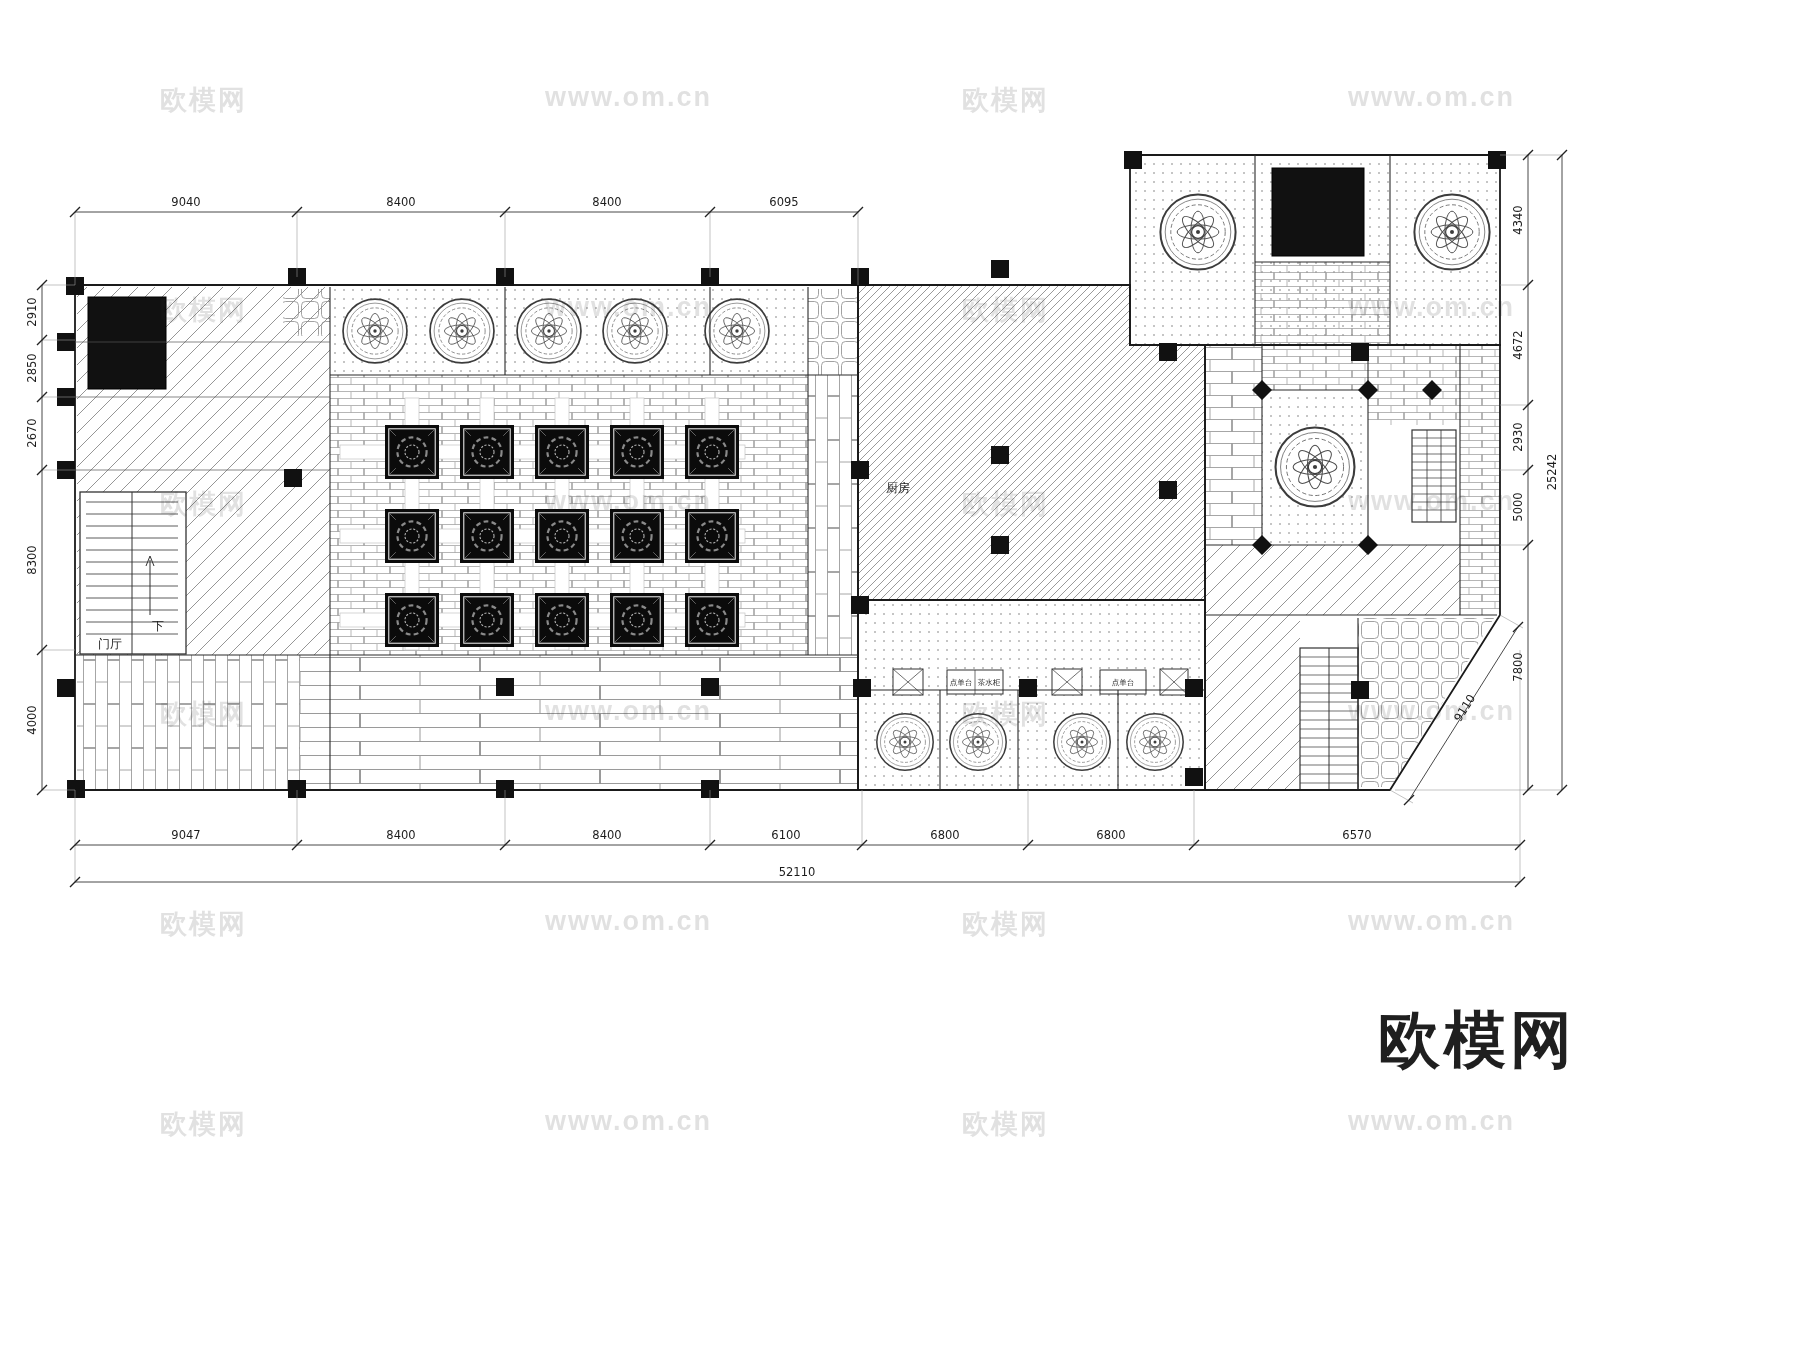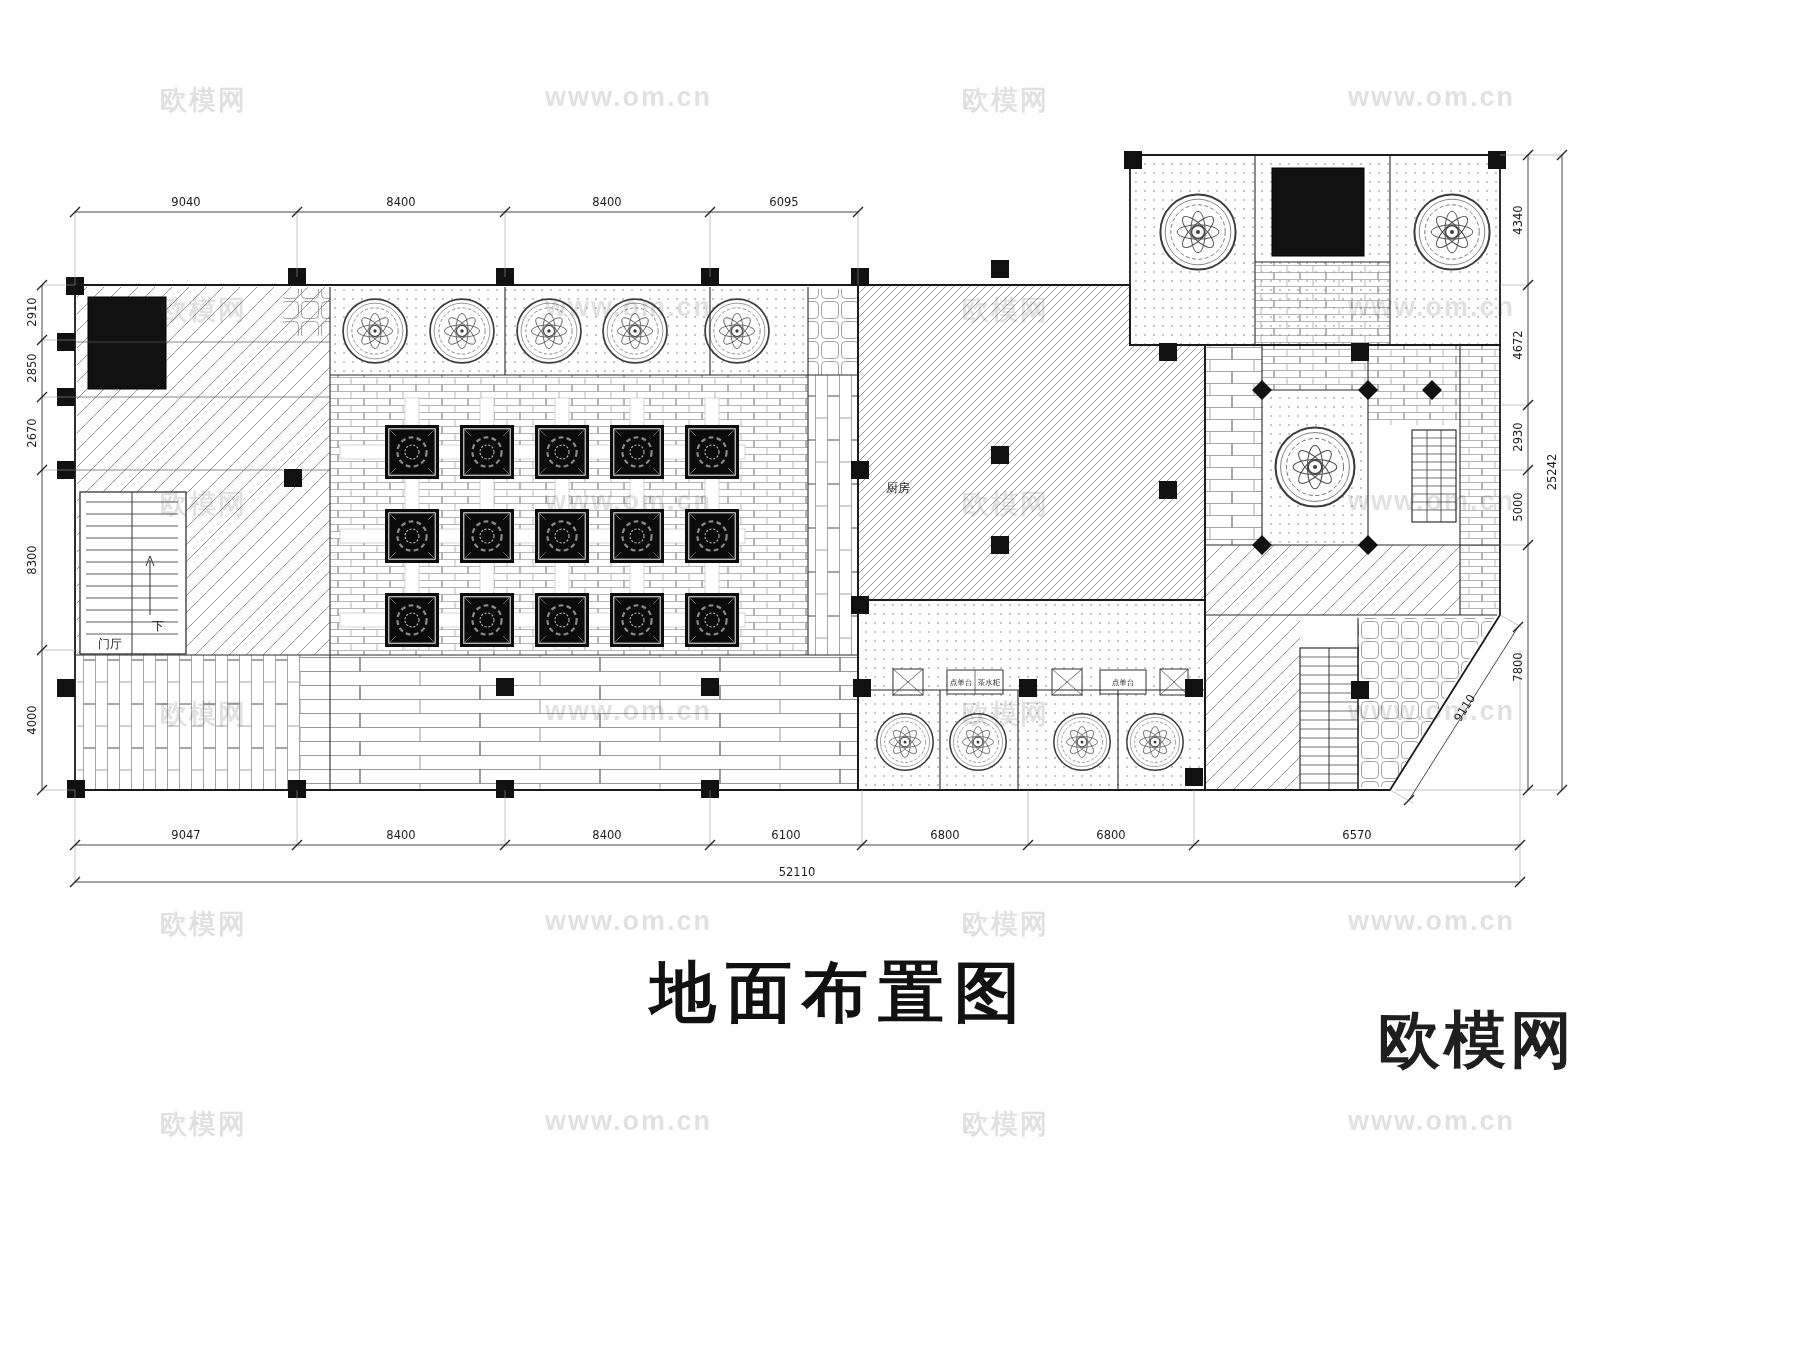--- a/index.html
+++ b/index.html
@@ -295,16 +295,15 @@
   <span class="wm" style="left:545px;top:906px">www.om.cn</span>
   <span class="wm" style="left:962px;top:906px">欧模网</span>
   <span class="wm" style="left:1348px;top:906px">www.om.cn</span>
 
   <span class="wm" style="left:160px;top:1106px">欧模网</span>
   <span class="wm" style="left:545px;top:1106px">www.om.cn</span>
   <span class="wm" style="left:962px;top:1106px">欧模网</span>
   <span class="wm" style="left:1348px;top:1106px">www.om.cn</span>
 </div>
 
-<div class="title">地面布置图</div>
 <div class="logo">欧模网</div>
 
 </div>
 
 </body></html>

